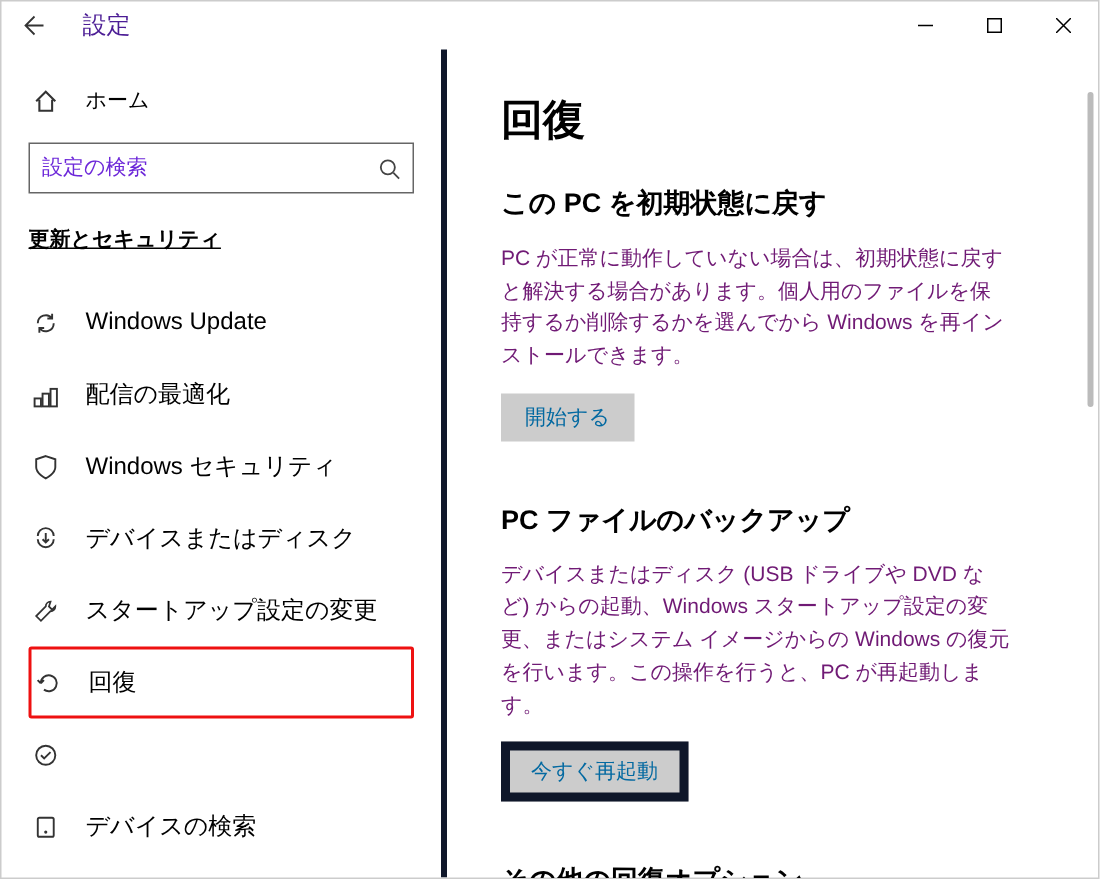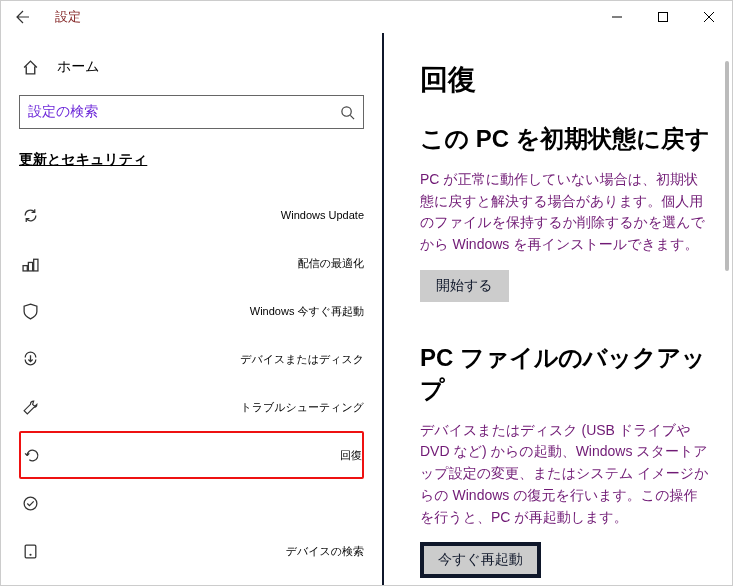--- a/index.html
+++ b/index.html
@@ -20,42 +20,42 @@
     padding-left: 8px;
     position: relative;
   }
   .tb-back {
     width: 28px; height: 28px;
     display: flex; align-items: center; justify-content: center;
     color: #333;
   }
   .tb-title {
     padding-left: 18px;
-    font-size: 13px;
-    color: #7f1d1d;
+    font-size: 16px;
+    color: #4c1d95;
   }
   .tb-controls {
     position: absolute;
     right: 0; top: 0;
     height: 32px;
     display: flex;
   }
   .tb-btn {
     width: 46px; height: 32px;
     display: flex; align-items: center; justify-content: center;
     color: #000;
   }
   .layout {
     display: flex;
     height: calc(586px - 32px - 2px);
   }
   .sidebar {
-    width: 383px;
+    width: 297px;
     padding: 16px 18px 0 18px;
-    border-right: 2px solid #0f172a;
+    border-right: 4px solid #0f172a;
     overflow: hidden;
   }
   .home-row {
     display: flex; align-items: center;
     gap: 18px;
     height: 36px;
     margin-bottom: 10px;
     padding-left: 2px;
   }
   .home-label { font-size: 14px; }
@@ -73,22 +73,21 @@
     font-size: 14px;
     font-weight: 600;
     margin-bottom: 22px;
     text-decoration: underline;
   }
   .nav-item {
     display: flex; align-items: center;
     gap: 18px;
     height: 48px;
     padding-left: 2px;
-    font-size: 11px;
-    justify-content: space-between;
+    font-size: 16px;
   }
   .nav-item.selected {
     border: 2px solid #e11;
     border-radius: 2px;
   }
   .nav-ico { width: 18px; display:flex; justify-content:center; color:#333; }
   .content {
     flex: 1;
     padding: 28px 22px 0 36px;
     overflow-y: auto;
@@ -100,42 +99,42 @@
     width: 4px; height: 210px;
     background: #bbb;
     border-radius: 2px;
   }
   .page-heading {
     font-size: 28px;
     font-weight: 600;
     margin-bottom: 24px;
   }
   .sub-heading {
-    font-size: 24px;
+    font-size: 18px;
     font-weight: 600;
     margin-bottom: 14px;
   }
   .body-text {
     font-size: 14px;
     line-height: 1.55;
     margin-bottom: 14px;
     max-width: 340px;
     color: #701a75;
   }
   .btn {
     display: inline-block;
     background: #ccc;
     border: none;
     padding: 7px 16px;
     font-size: 14px;
     font-family: inherit;
-    color: #0f172a;
+    color: #0369a1;
   }
   .btn.highlighted {
-    border: 4px solid #0f172a;
+    border: 6px solid #0f172a;
     padding: 5px 14px;
   }
   .block { margin-bottom: 40px; }
   svg { display: block; }
 </style>
 </head>
 <body>
 
 <div class="titlebar">
   <div class="tb-back">
@@ -205,39 +204,39 @@
       </span>
       <span>配信の最適化</span>
     </div>
 
     <div class="nav-item">
       <span class="nav-ico">
         <svg width="17" height="17" viewBox="0 0 16 16">
             <path d="M8 1 L14 3 V8 C14 12 8 15 8 15 C8 15 2 12 2 8 V3 Z" stroke="#333" stroke-width="1.2" fill="none"></path>
           </svg>
       </span>
-      <span>Windows 今すぐ再起動</span>
+      <span>Windows セキュリティ</span>
     </div>
 
     <div class="nav-item">
       <span class="nav-ico">
         <svg width="17" height="17" viewBox="0 0 16 16">
             <path d="M3 6 a5 5 0 0 1 10 0 M13 8 a5 5 0 0 1 -10 0 M8 4 v6 M6 8 l2 2 l2 -2" stroke="#333" stroke-width="1.2" fill="none"></path>
           </svg>
       </span>
       <span>デバイスまたはディスク</span>
     </div>
 
     <div class="nav-item">
       <span class="nav-ico">
         <svg width="17" height="17" viewBox="0 0 16 16">
             <path d="M11 2 a3 3 0 0 0 -3 3 l-6 6 l3 3 l6 -6 a3 3 0 0 0 3 -3 l-2 2 l-2 -2 z" stroke="#333" stroke-width="1.1" fill="none"></path>
           </svg>
       </span>
-      <span>トラブルシューティング</span>
+      <span>スタートアップ設定の変更</span>
     </div>
 
     <div class="nav-item selected">
       <span class="nav-ico">
         <svg width="17" height="17" viewBox="0 0 16 16">
             <path d="M3 8 a5 5 0 1 1 2 4 M3 8 l-2 -2 M3 8 l2 -2" stroke="#333" stroke-width="1.2" fill="none"></path>
           </svg>
       </span>
       <span>回復</span>
     </div>

